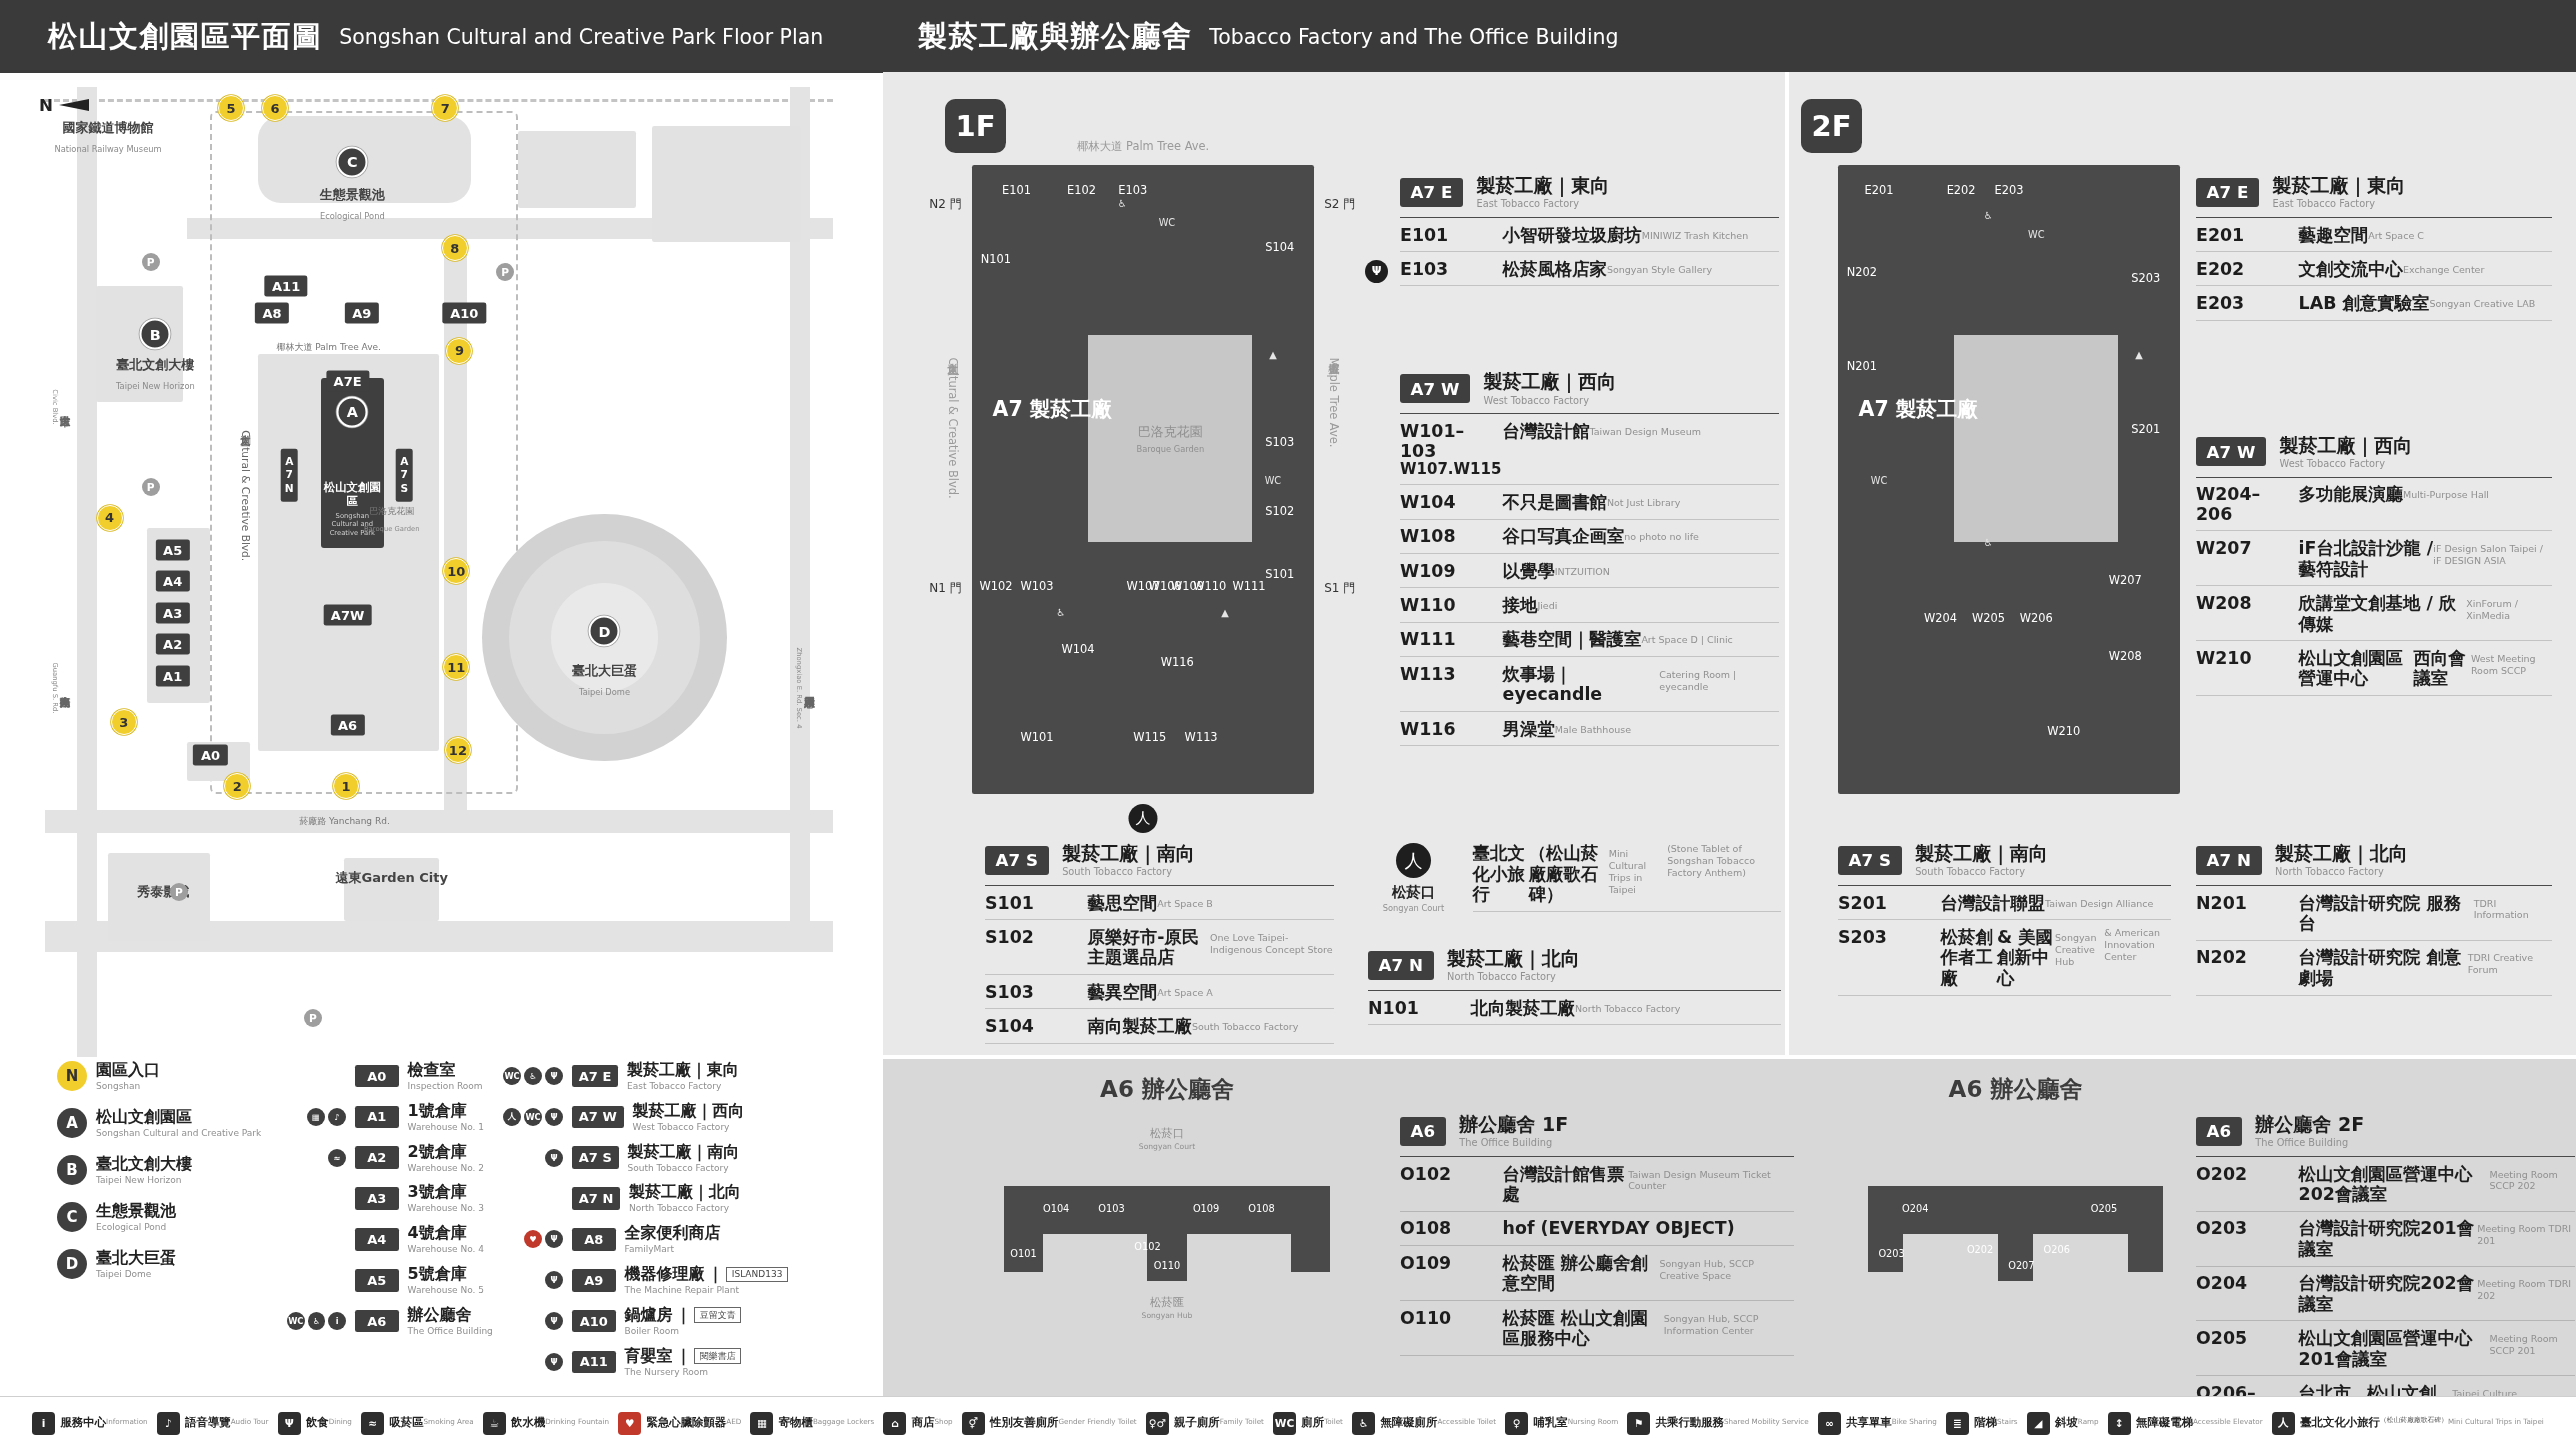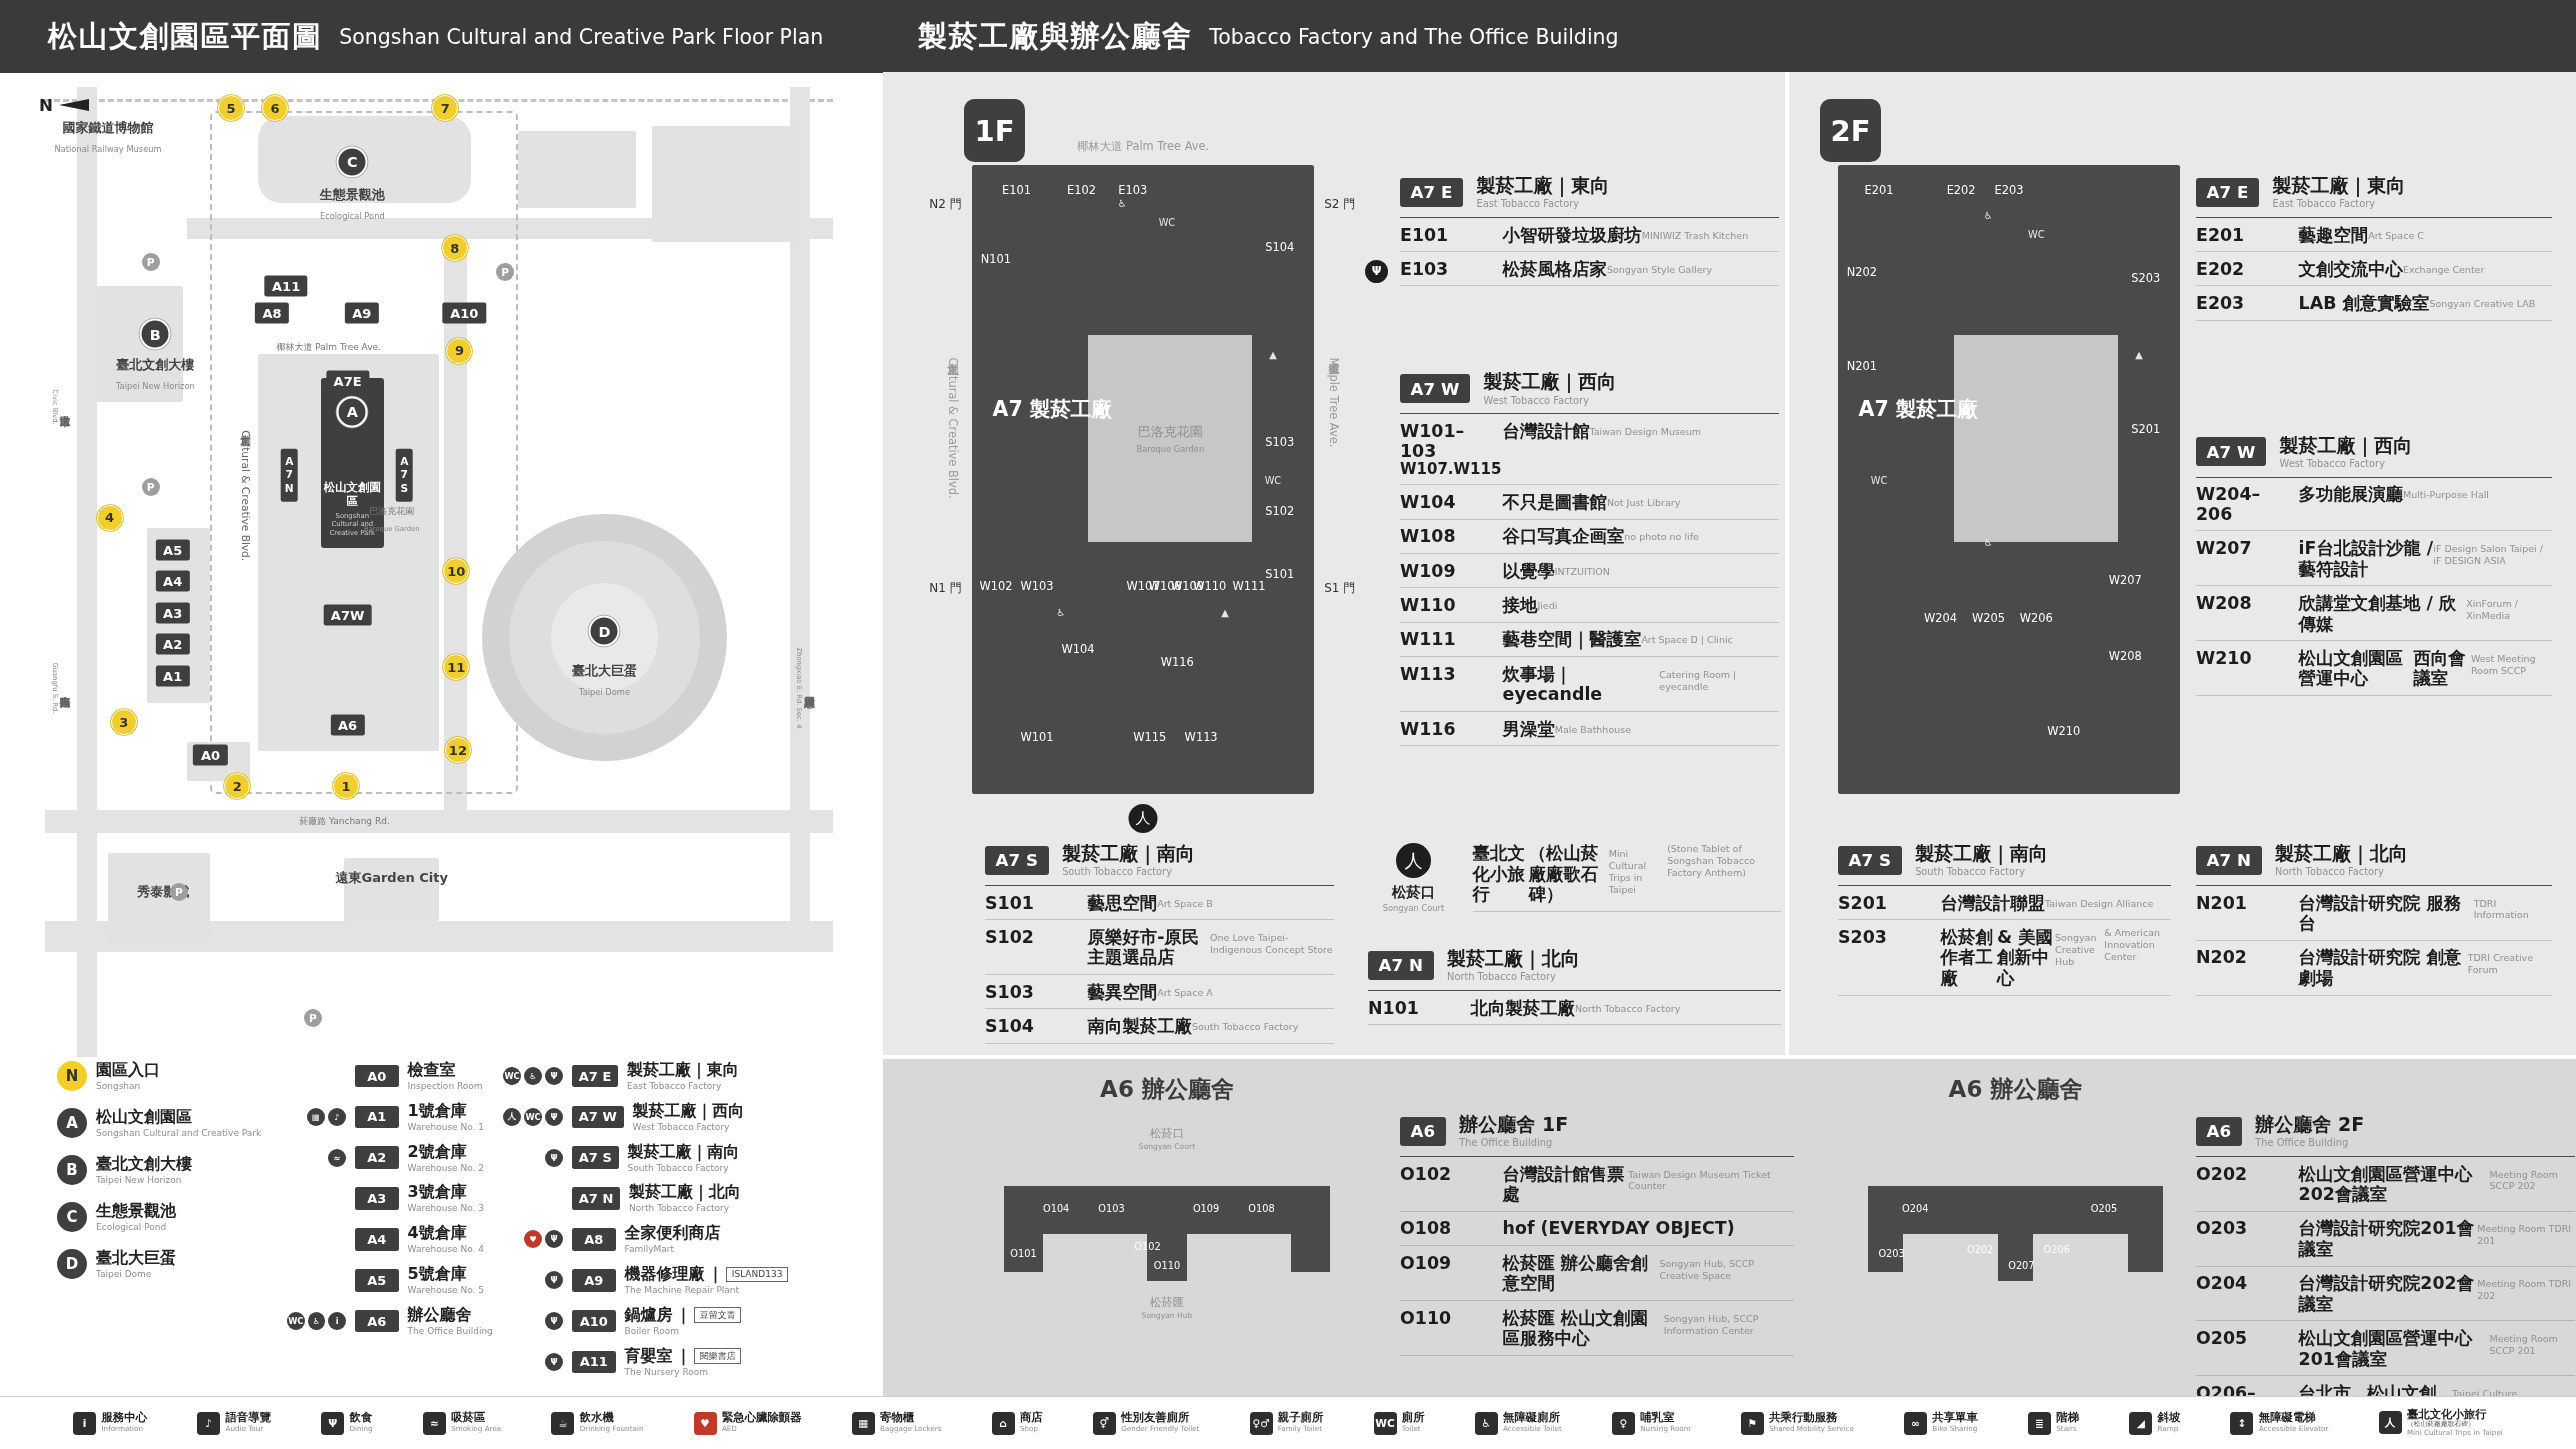--- a/index.html
+++ b/index.html
@@ -68,22 +68,22 @@
          display:flex;align-items:center;justify-content:center;}
   .lg-ic.red{background:#C0392B;}
   .lg-sep{font-weight:bold;margin:0 3px;}
   .lg-note{border:0.8px solid #666;font-size:9px;font-weight:normal;padding:1.5px 4.5px;color:#444;white-space:nowrap;}
 
   
   .right-panel{position:absolute;left:883px;top:72px;width:1693px;height:1377px;background:#e9e9e9;}
   .vdivider{position:absolute;left:902px;top:0;width:3.8px;height:1324px;background:#fff;}
   .hdivider{position:absolute;left:0;top:983px;width:1693px;height:3.8px;background:#fff;}
   .a6-band{position:absolute;left:0;top:985px;width:1693px;height:339px;background:#d8d8d8;}
-  .floor-badge{position:absolute;width:61px;height:63px;background:#3f3f3f;color:#fff;border-radius:10.6px;
-               display:flex;align-items:center;justify-content:center;font-size:29px;font-weight:bold;margin-left:19px;}
+  .floor-badge{position:absolute;width:61px;height:54px;background:#3f3f3f;color:#fff;border-radius:10.6px;
+               display:flex;align-items:center;justify-content:center;font-size:29px;font-weight:bold;}
 
   
   .plan{position:absolute;}
   .plan-big{width:342px;height:629px;}
   .plan-body{position:absolute;inset:0;background:#4a4a4a;border-radius:2.3px;}
   .courtyard{position:absolute;left:34%;top:27%;width:48%;height:33%;background:#c7c7c7;display:flex;align-items:center;justify-content:center;}
   .court-label{text-align:center;color:#8f8f8f;}
   .court-label .cl-zh{font-size:13px;}
   .court-label .cl-en{font-size:8.3px;margin-top:2.3px;}
   .plan-title{position:absolute;left:6%;top:36.5%;color:#fff;font-size:20.5px;font-weight:bold;white-space:nowrap;z-index:3;}
@@ -141,21 +141,21 @@
   .a6-lab .a-en{font-size:7.6px;margin-top:0.8px;}
   .a6-plan .plan-room{font-size:9.8px;}
 
   
   .icon-bar{position:absolute;left:0;top:1396px;width:2576px;height:53px;background:#fff;border-top:0.8px solid #cfcfcf;
             display:flex;align-items:center;justify-content:space-evenly;padding:0 23px;box-sizing:border-box;}
   .ib-item{display:flex;align-items:center;gap:5.3px;}
   .ib-glyph{width:23px;height:23px;border-radius:3.8px;background:#2e2e2e;color:#fff;font-size:10.6px;font-weight:bold;
             display:flex;align-items:center;justify-content:center;flex-shrink:0;}
   .ib-glyph.red{background:#C0392B;}
-  .ib-texts{display:flex;flex-direction:column;}
+  .ib-texts{display:flex;}
   .ib-zh{font-size:11.4px;font-weight:bold;color:#222;line-height:1.05;}
   .ib-zh2{font-size:6.8px;color:#555;line-height:1.1;}
   .ib-en{font-size:7.2px;color:#8f8f8f;line-height:1.15;margin-top:0.8px;}
 </style>
 </head>
 <body>
 
 <div class="page">
 
   <header>

